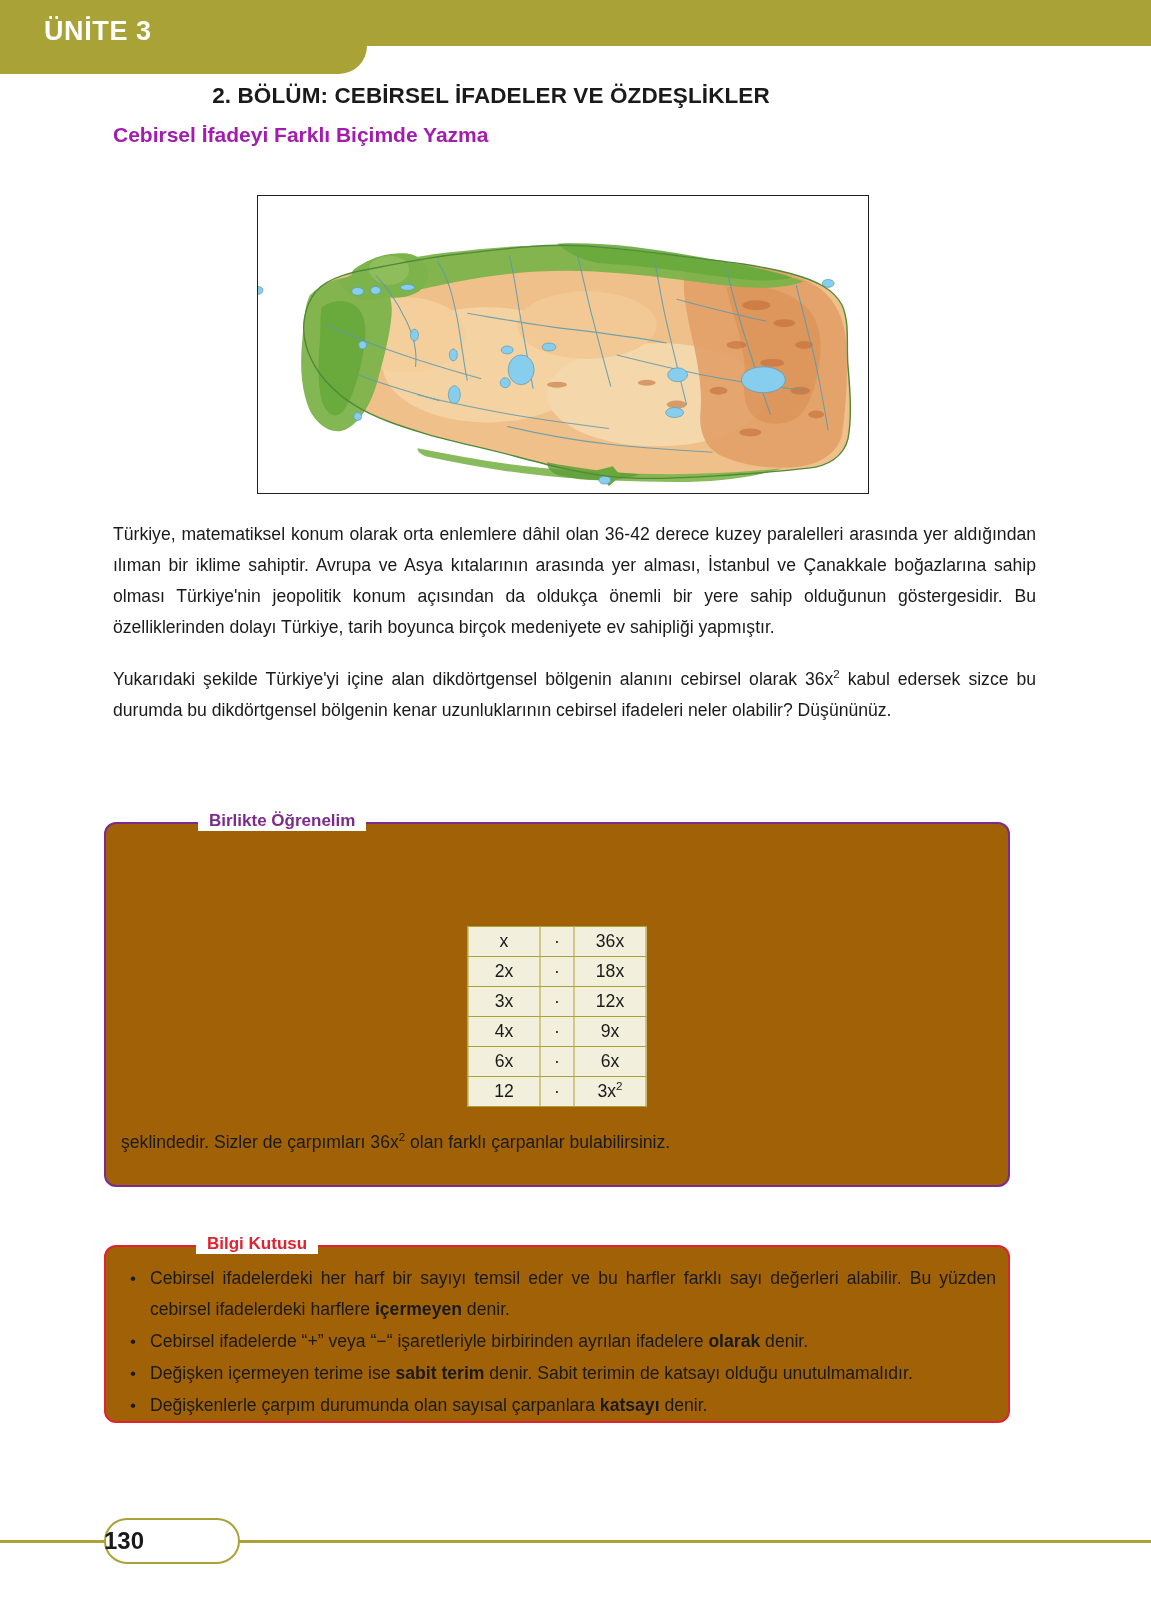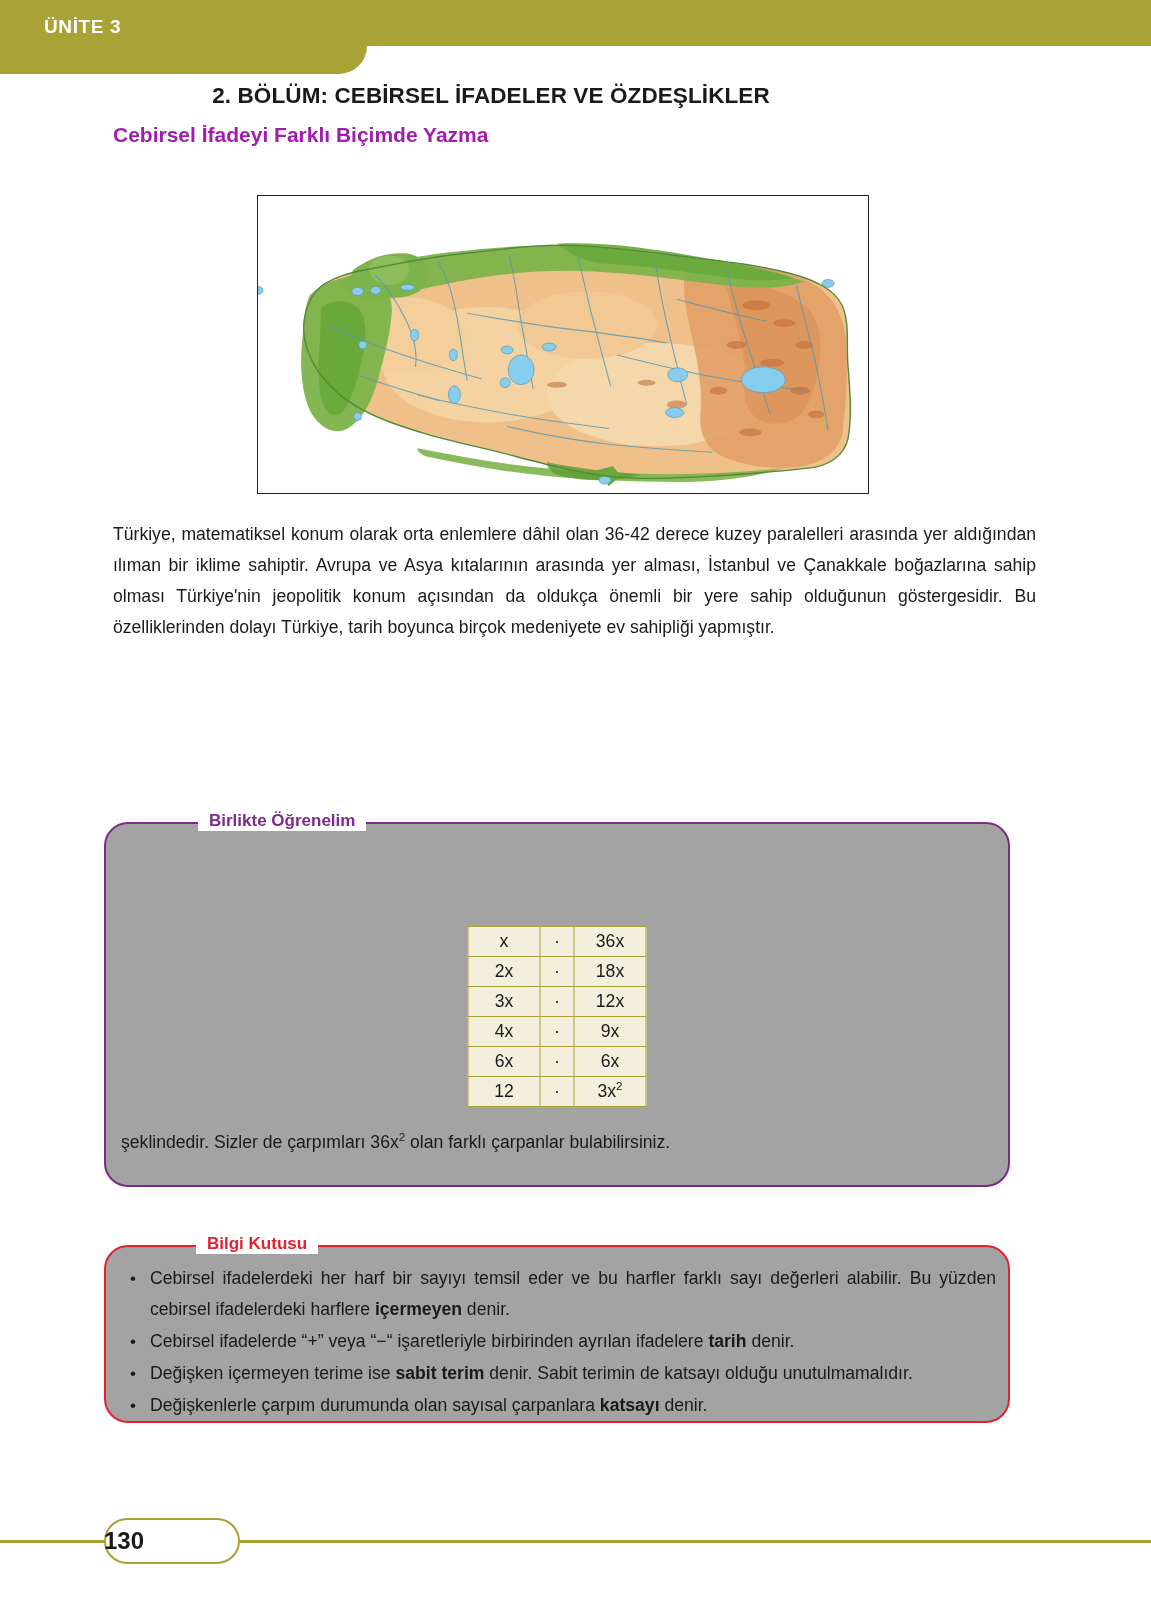--- a/index.html
+++ b/index.html
@@ -43,21 +43,21 @@
     height: 28px;
     background: #a9a236;
     border-bottom-right-radius: 30px;
     z-index: 2;
   }
   .unit-label {
     position: absolute;
     top: 16px;
     left: 44px;
     color: #ffffff;
-    font-size: 19px;
+    font-size: 27px;
     font-weight: bold;
     letter-spacing: 0.6px;
     z-index: 5;
     white-space: nowrap;
   }
 
   
   .section-title {
     position: absolute;
     top: 83px;
@@ -102,22 +102,22 @@
     color: #1a1a1a;
     text-align: justify;
   }
   #para1 { top: 519px; }
   #para2 { top: 664px; }
   sup { font-size: 0.66em; vertical-align: super; line-height: 0; }
 
   
   .callout {
     position: absolute;
-    border-radius: 24px;
-    background: #a3a3a3;
+    border-radius: 12px;
+    background: #a16207;
   }
   .callout .legend {
     position: absolute;
     top: -13px;
     left: 92px;
     background: #ffffff;
     padding: 0 11px;
     font-size: 17px;
     font-weight: bold;
     white-space: nowrap;
@@ -386,20 +386,21 @@
                C360,52 398,57 436,62 C470,66 504,70 534,78 C560,85 578,94 586,110
                C594,128 590,150 592,172 C594,196 596,222 592,244 C588,262 572,272 552,274
                C520,278 488,280 456,282 C420,284 384,286 350,282 C318,278 288,270 258,262
                C228,254 198,248 170,240 C144,232 118,224 96,210 C74,196 58,178 50,156
                C42,134 46,112 58,96 Z" fill="none" stroke="#4f8a3a" stroke-width="1.4"></path>
     </svg>
   </div>
 
   <p class="body-text" id="para1">Türkiye, matematiksel konum olarak orta enlemlere dâhil olan 36-42 derece kuzey paralelleri arasında yer aldığından ılıman bir iklime sahiptir. Avrupa ve Asya kıtalarının arasında yer alması, İstanbul ve Çanakkale boğazlarına sahip olması Türkiye'nin jeopolitik konum açısından da oldukça önemli bir yere sahip olduğunun göstergesidir. Bu özelliklerinden dolayı Türkiye, tarih boyunca birçok medeniyete ev sahipliği yapmıştır.</p>
 
+  <p class="body-text" id="para2"><span>Yukarıdaki şekilde Türkiye'yi içine alan dikdörtgensel bölgenin alanını cebirsel olarak 36x</span><sup>2</sup><span> kabul edersek sizce bu durumda bu dikdörtgensel bölgenin kenar uzunluklarının cebirsel ifadeleri neler olabilir? Düşününüz.</span></p>
 
   <div class="callout" id="learn-together">
     <span class="legend">Birlikte Öğrenelim</span>
 
 
     <table class="factor-table" id="factor-table">
       <tbody>
           <tr>
             <td class="col-a">x</td>
             <td class="col-op">·</td>
@@ -433,21 +434,21 @@
         </tbody>
     </table>
 
     <p class="callout-text" id="lt-outro"><span>şeklindedir. Sizler de çarpımları 36x</span><sup>2</sup><span> olan farklı çarpanlar bulabilirsiniz.</span></p>
   </div>
 
   <div class="callout" id="info-box">
     <span class="legend">Bilgi Kutusu</span>
     <ul class="bullet-list" id="info-bullets">
         <li><span>Cebirsel ifadelerdeki her harf bir sayıyı temsil eder ve bu harfler farklı sayı değerleri alabilir. Bu yüzden cebirsel ifadelerdeki harflere </span><b>içermeyen</b><span> denir.</span></li>
-        <li><span>Cebirsel ifadelerde “+” veya “−“ işaretleriyle birbirinden ayrılan ifadelere </span><b>tarih</b><span> denir.</span></li>
+        <li><span>Cebirsel ifadelerde “+” veya “−“ işaretleriyle birbirinden ayrılan ifadelere </span><b>olarak</b><span> denir.</span></li>
         <li><span>Değişken içermeyen terime ise </span><b>sabit terim</b><span> denir. Sabit terimin de katsayı olduğu unutulmamalıdır.</span></li>
         <li><span>Değişkenlerle çarpım durumunda olan sayısal çarpanlara </span><b>katsayı</b><span> denir.</span></li>
       </ul>
   </div>
 
   <div class="footer-rule"></div>
   <div class="page-pill"></div>
   <div class="page-number">130</div>
 
 </div>

